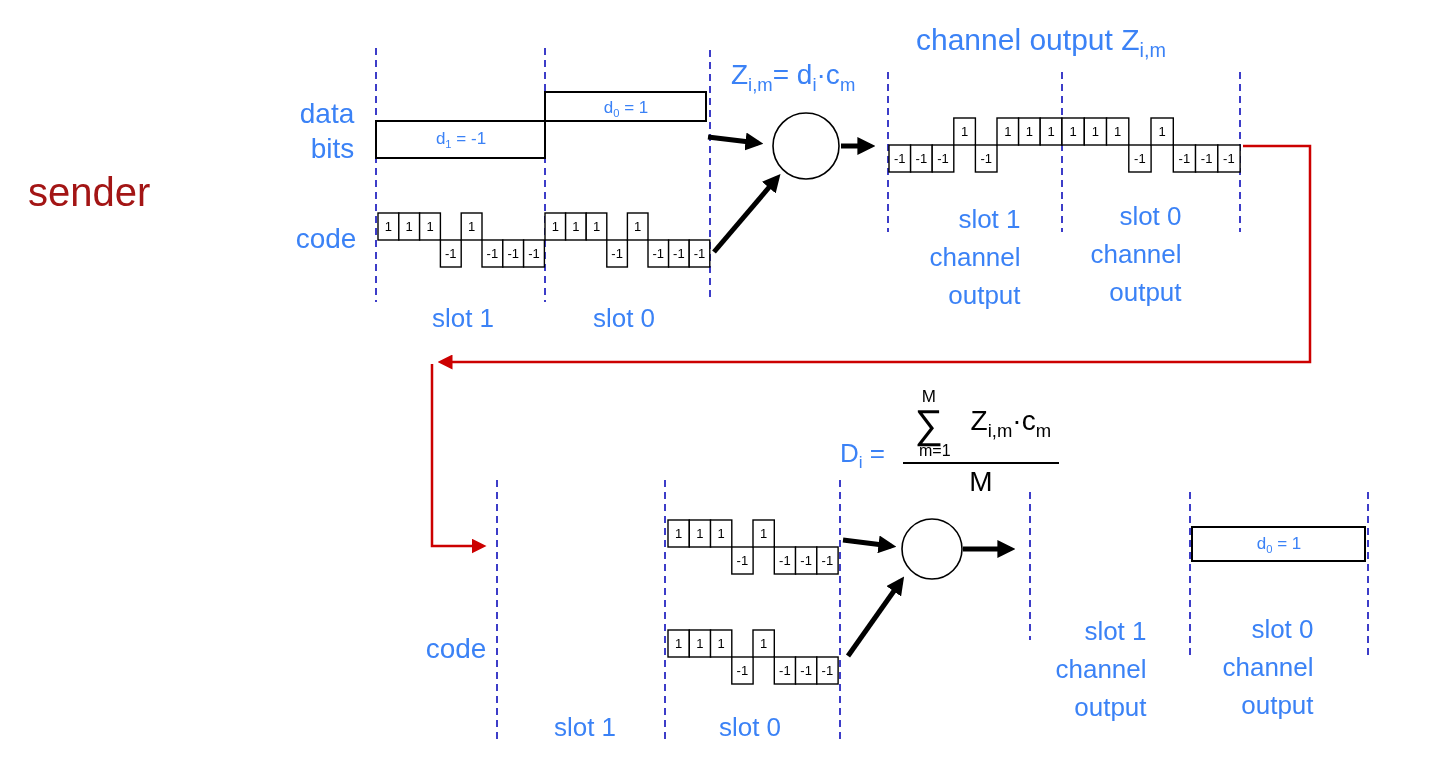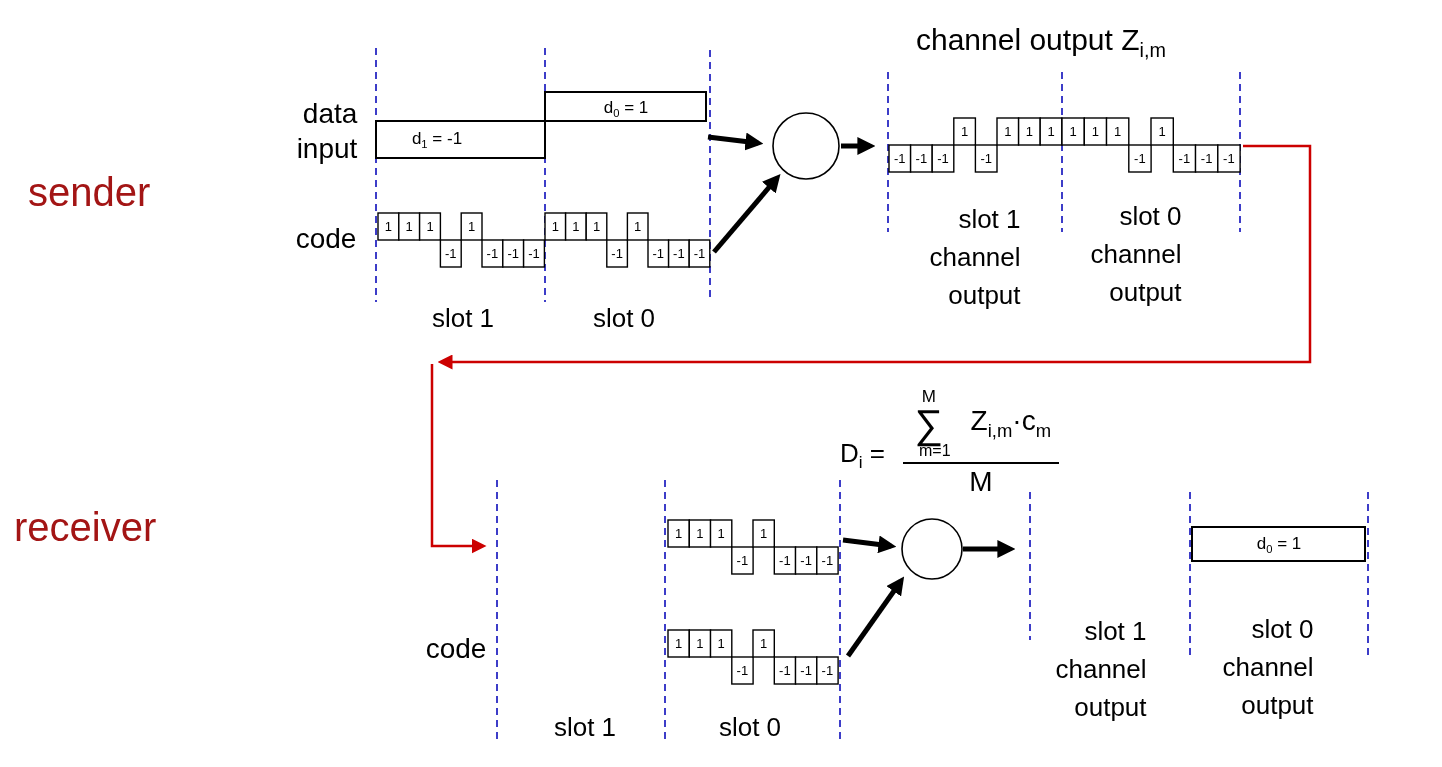--- a/index.html
+++ b/index.html
@@ -1,21 +1,21 @@
 <!DOCTYPE html>
 <html><head>
 <meta charset="utf-8">
 <style>
   * { margin:0; padding:0; box-sizing:border-box; }
   html,body { background:#ffffff; }
   body { font-family:"Liberation Sans", sans-serif; color:#000; }
   #stage { position:relative; width:1442px; height:767px; background:#fff; overflow:hidden; }
   #diagram-svg { position:absolute; left:0; top:0; }
 
-  .label { position:absolute; white-space:nowrap; color:#000000; }
+  .label { position:absolute; white-space:nowrap; color:#3b82f6; }
   .centered { transform:translateX(-50%); text-align:right; }
   .section-label { font-size:40px; color:#a31515;text-align:center; }
   .big { font-size:28px; }
   .title { font-size:30px; }
   .slot { font-size:26px; }
   .cap { font-size:26px; line-height:38px; }
   .twoline { line-height:35px; }
   .boxlabel { font-size:17px; }
   sub { font-size:66%; }
 
@@ -197,54 +197,56 @@
     </g>
 
     <circle class="op-circle" cx="806" cy="146" r="33"></circle>
     <circle class="op-circle" cx="932" cy="549" r="30"></circle>
   </svg>
 
   <div class="label section-label" style="left:28px; top:170px;">sender</div>
 
   <div class="label big twoline centered" style="left:327px; top:96px;">
     <div>data</div>
-    <div>input</div>
+    <div>bits</div>
   </div>
 
   <div class="label big centered" style="left:326px; top:223px;">code</div>
 
-  <div class="label boxlabel centered" style="left:437px; top:129px;">
+  <div class="label boxlabel centered" style="left:461px; top:129px;">
     <span>d</span><sub>1</sub><span> = -1</span>
   </div>
 
   <div class="label boxlabel centered" style="left:626px; top:98px;">
     <span>d</span><sub>0</sub><span> = 1</span>
   </div>
 
+  <div class="label big" style="left:731px; top:59px;">
+    <span>Z</span><sub>i,m</sub><span>= d</span><sub>i</sub><span>·c</span><sub>m</sub>
+  </div>
 
   <div class="label title" style="left:916px; top:23px;">
     <span>channel output Z</span><sub>i,m</sub>
   </div>
 
   <div class="label slot centered" style="left:463px; top:303px;">slot 1</div>
   <div class="label slot centered" style="left:624px; top:303px;">slot 0</div>
 
   <div class="label cap centered" style="left:975px; top:200px;">
     <div>slot 1</div>
     <div>channel</div>
     <div>output</div>
   </div>
 
   <div class="label cap centered" style="left:1136px; top:197px;">
     <div>slot 0</div>
     <div>channel</div>
     <div>output</div>
   </div>
 
-  <div class="label section-label" style="left:14px; top:505px;">receiver</div>
 
 
   <div class="label big centered" style="left:456px; top:633px;">code</div>
 
   <div class="label" style="left:840px; top:438px; font-size:26px;">
     <span>D</span><sub>i</sub><span> = </span>
   </div>
 
   <div class="fraction">
     <div class="numerator">

